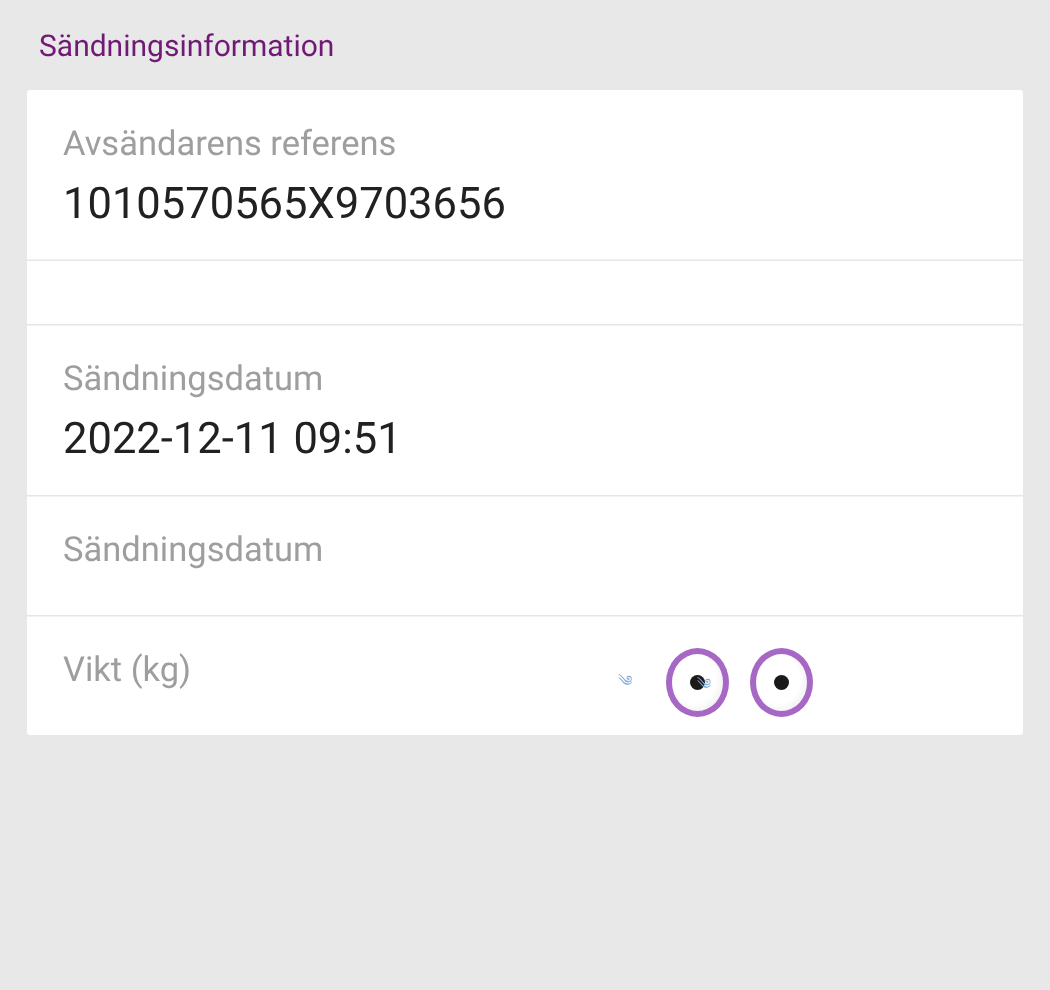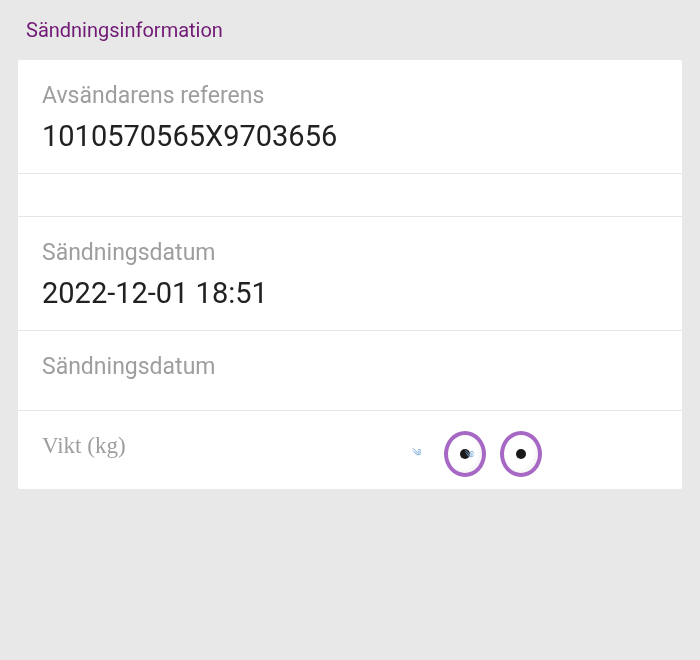--- a/index.html
+++ b/index.html
@@ -27,21 +27,20 @@
       background: #ffffff;
       border-radius: 2px;
     }
     .info-row {
       padding: 22px 24px 20px 24px;
       border-bottom: 1px solid #e6e6e6;
       position: relative;
     }
     .info-row:last-child {
       border-bottom: none;
-      font-family: Liberation Serif, serif;
     }
     .field-label {
       font-size: 23px;
       color: #9e9e9e;
       font-weight: 400;
       margin-bottom: 10px;
     }
     .field-value {
       font-size: 29px;
       color: #212121;
@@ -104,21 +103,21 @@
     <div class="info-row">
       <div class="field-label">Avsändarens referens</div>
       <div class="field-value">1010570565X9703656</div>
     </div>
 
     <div class="info-row">
     </div>
 
     <div class="info-row">
       <div class="field-label">Sändningsdatum</div>
-      <div class="field-value">2022-12-01 18:51</div>
+      <div class="field-value">2022-12-11 09:51</div>
     </div>
 
     <div class="info-row">
       <div class="field-label">Sändningsdatum</div>
     </div>
 
     <div class="info-row">
       <div class="field-label">Vikt (kg)</div>
       <div class="eyes-decoration">
         <span class="tear tear-left">༄</span>

